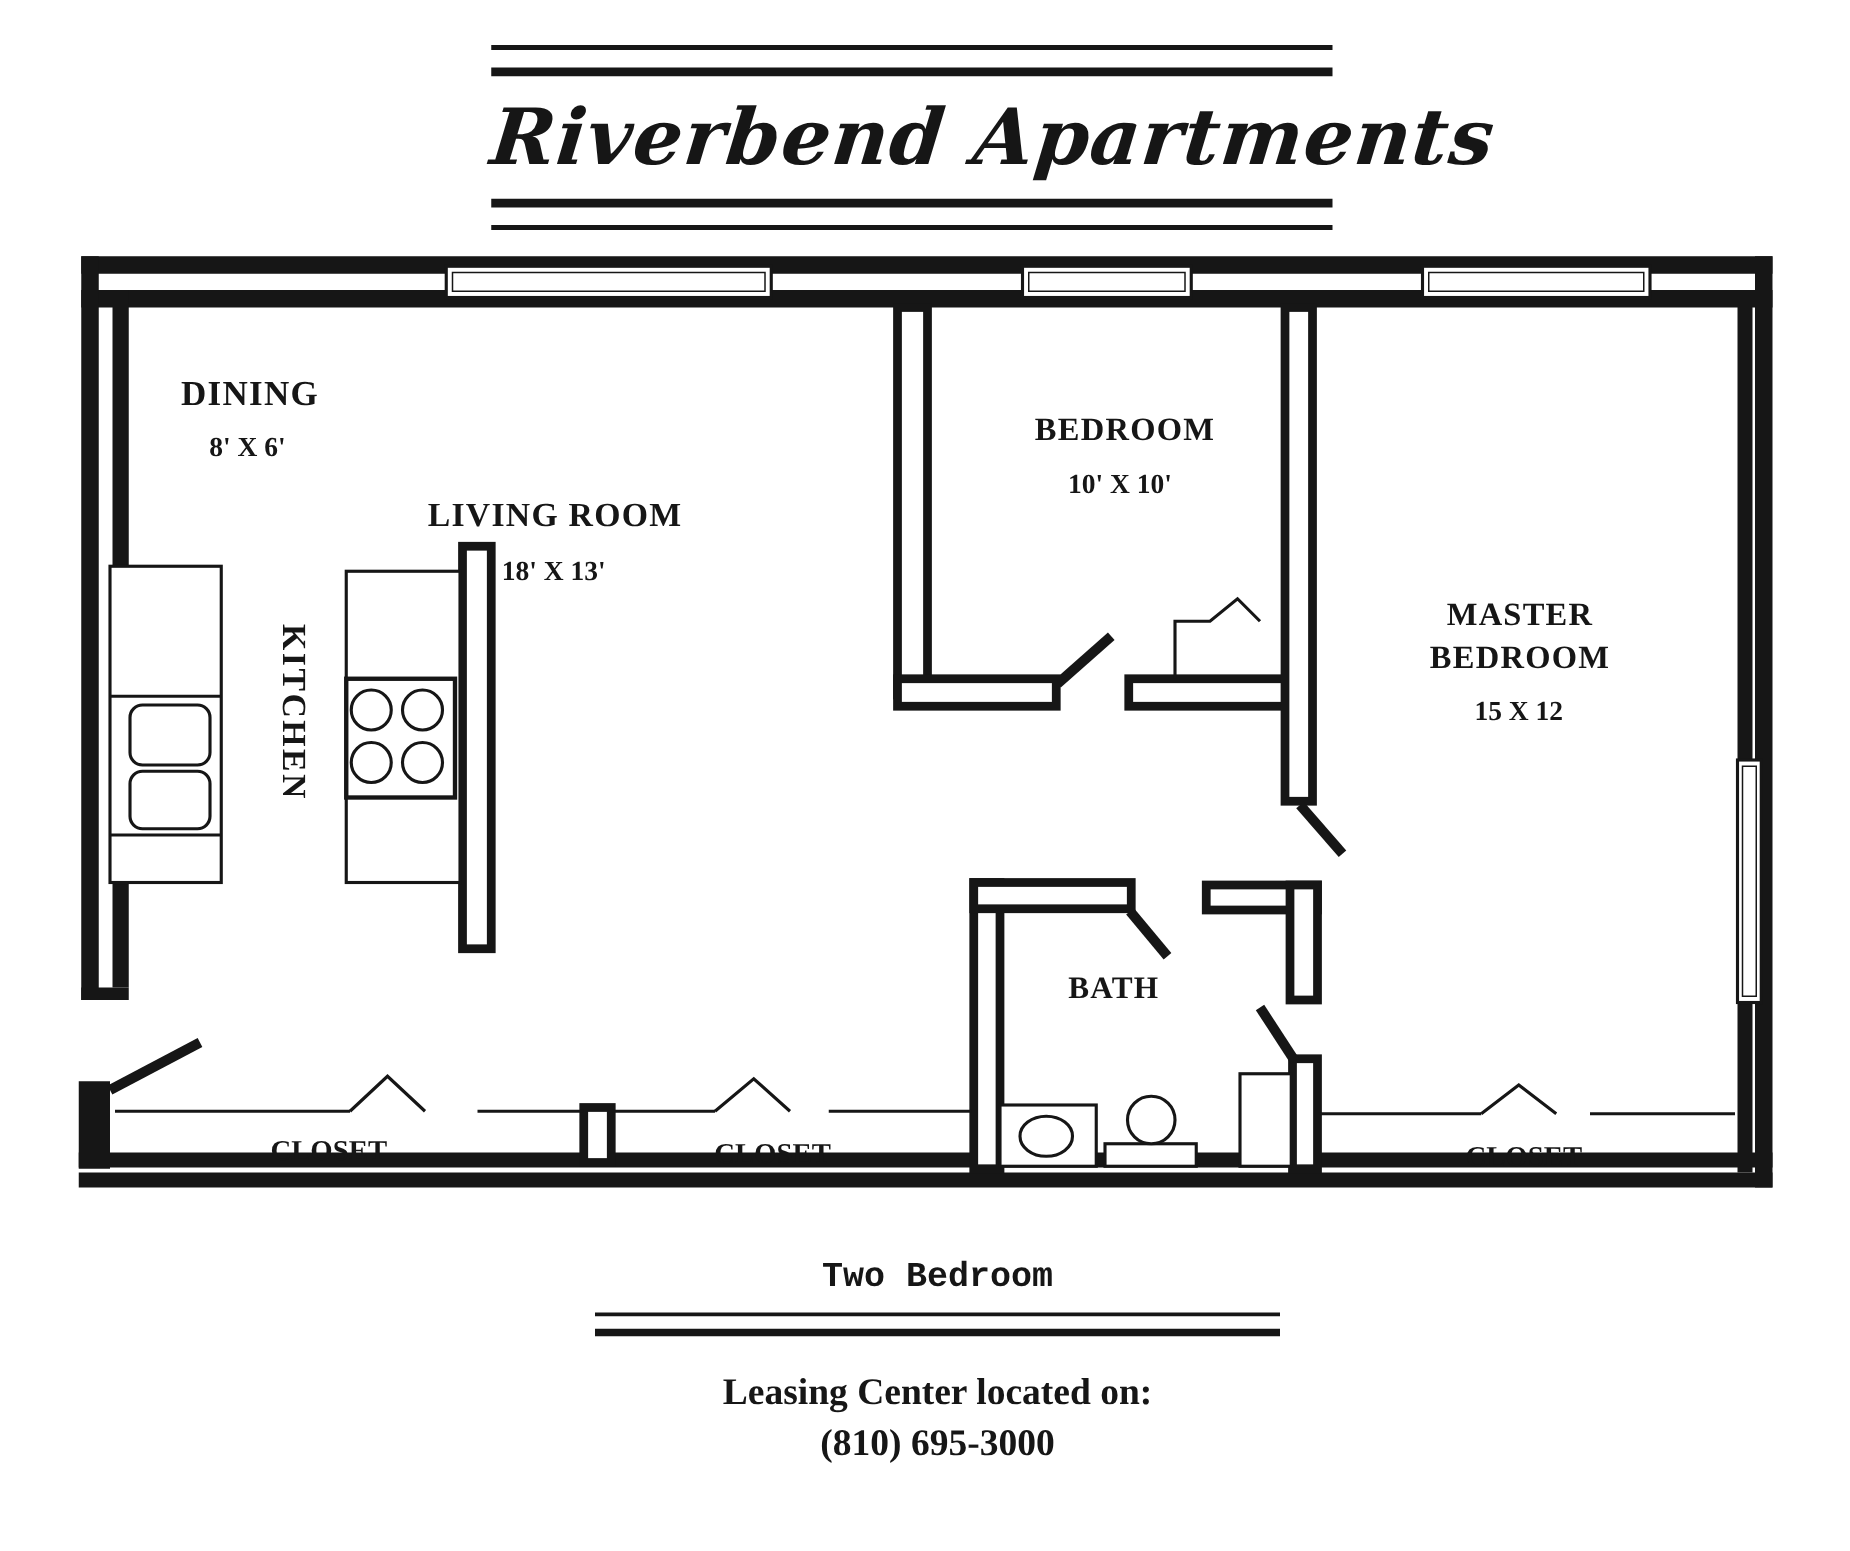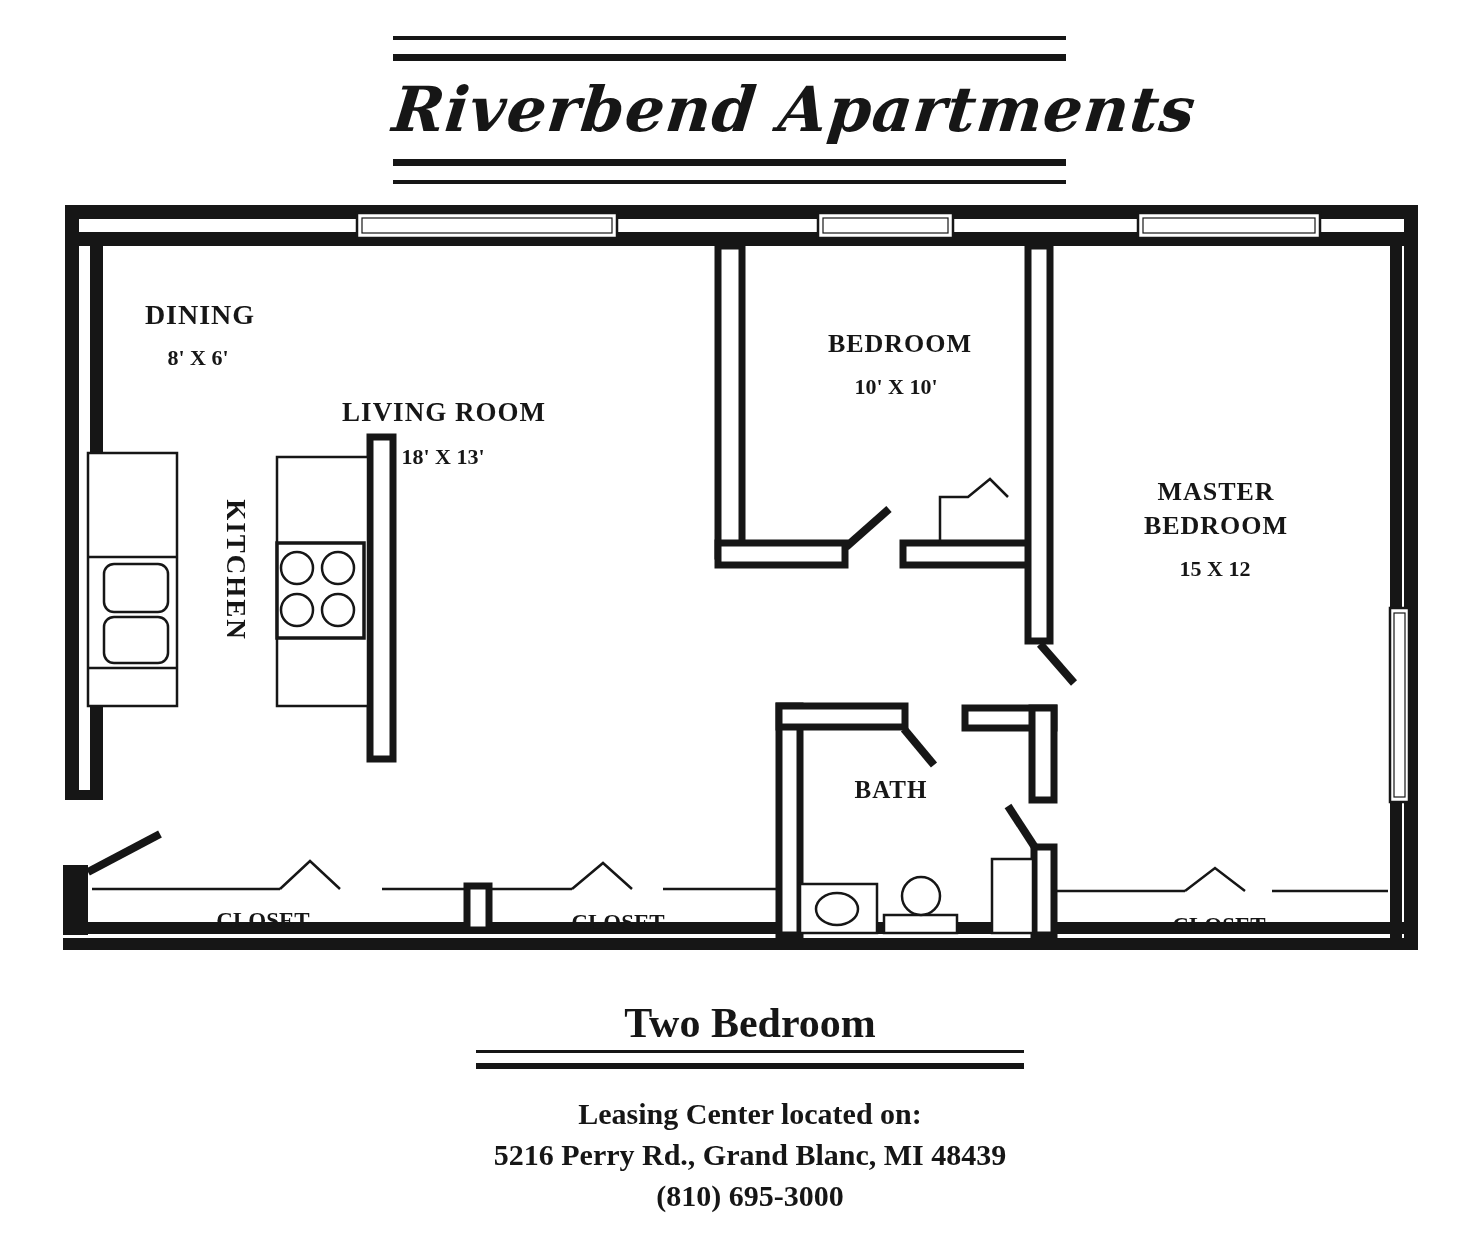--- a/index.html
+++ b/index.html
@@ -14,21 +14,21 @@
   .rule-a{height:14px;border-top:4px solid #161616;border-bottom:7px solid #161616;}
   .rule-b{height:14px;border-top:7px solid #161616;border-bottom:4px solid #161616;}
   .main-title{
     font-size:62px;font-weight:bold;font-style:italic;
     font-family:"DejaVu Serif","Liberation Serif",serif;
     line-height:98px;height:98px;transform:skewX(-6deg);
     letter-spacing:1px;white-space:nowrap;
   }
   
   .footer-block{left:380px;top:998px;width:740px;text-align:center;}
-  .plan-name{font-size:42px;font-weight:bold;line-height:50px;}
+  .plan-name{font-size:28px;font-weight:bold;line-height:50px;font-family:Liberation Mono, monospace;}
   .rule-c{width:548px;margin:2px auto 0 auto;height:10px;border-top:3px solid #161616;border-bottom:6px solid #161616;}
   .leasing{margin-top:24px;font-size:30px;font-weight:bold;line-height:41px;}
   svg text{font-family:"Liberation Serif","DejaVu Serif",serif;font-weight:bold;fill:#161616;}
 </style>
 </head>
 <body>
 
 <div class="page">
 
   <div class="abs title-block">
@@ -151,18 +151,17 @@
       <text x="618" y="930" font-size="23">CLOSET</text>
       <text x="1219" y="933" font-size="23">CLOSET</text>
     </g>
   </svg>
 
   <div class="abs footer-block">
     <div class="plan-name">Two Bedroom</div>
     <div class="rule-c"></div>
     <div class="leasing">
       <div>Leasing Center located on:</div>
-      <div>5216 Perry Rd., Grand Blanc, MI 48439</div>
       <div>(810) 695-3000</div>
     </div>
   </div>
 
 </div>
 
 </body></html>

